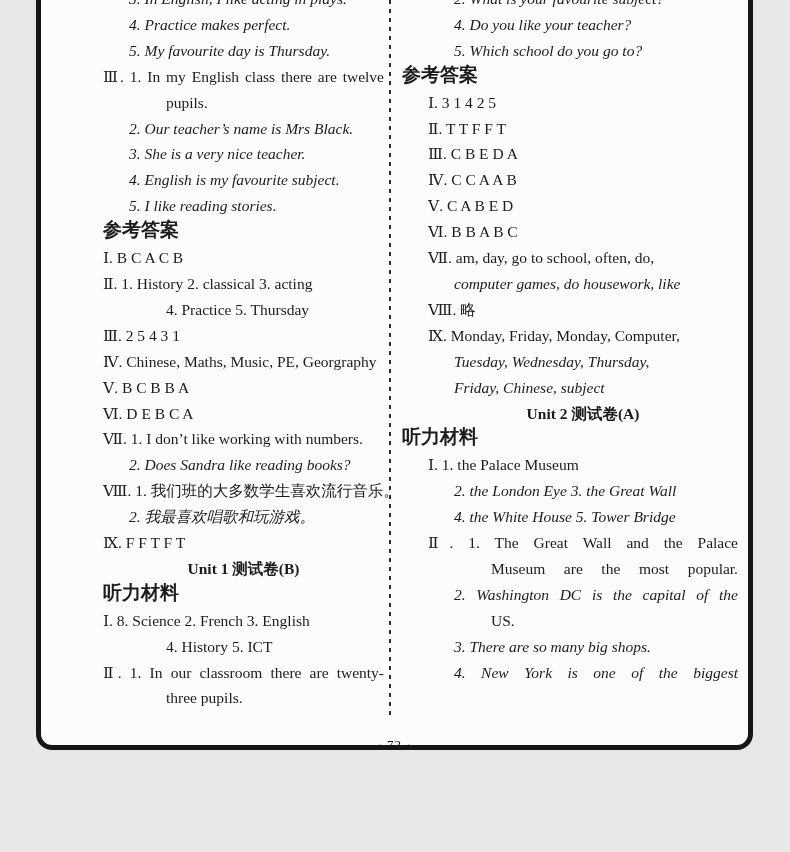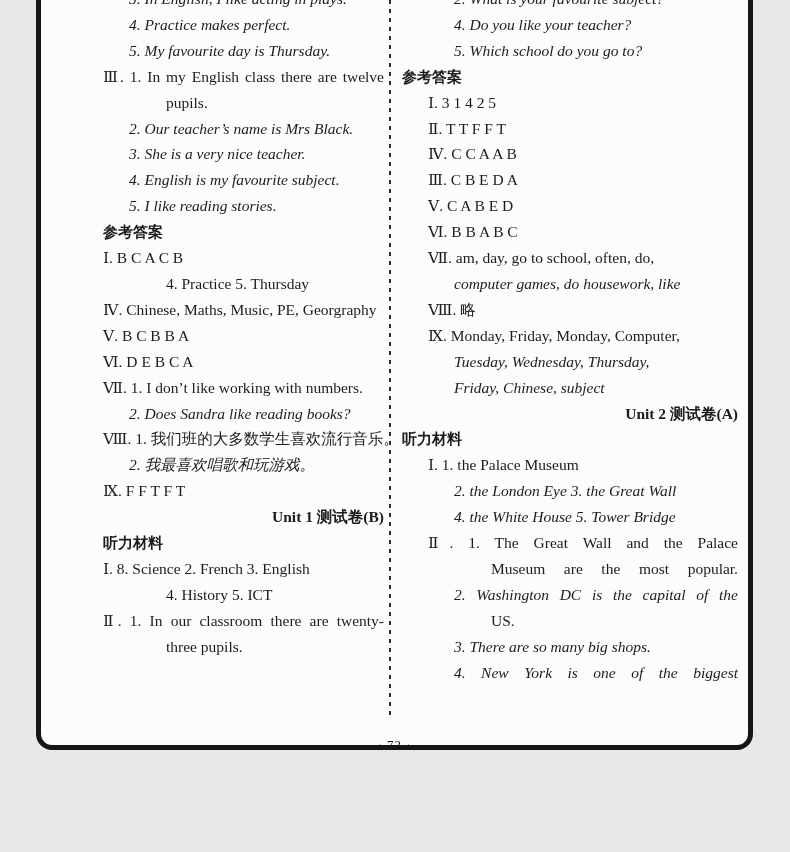--- a/index.html
+++ b/index.html
@@ -25,23 +25,23 @@
   .divider{
     position:absolute;left:389px;top:0;width:2px;height:716px;z-index:2;
     background:repeating-linear-gradient(to bottom,#2c2c2c 0 4px,transparent 4px 9px);
   }
   .column{position:absolute;top:-14px;z-index:1;font-size:15.5px;}
   .col-left{left:103px;width:281px;}
   .col-right{left:428px;width:310px;}
   .line{line-height:25.9px;white-space:nowrap;}
   .L1{margin-left:26px;font-style:italic;}
   .L2{margin-left:63px;}
-  .H{font-weight:bold;font-family:Liberation Sans, sans-serif;font-size:15px;}
+  .H{font-weight:bold;font-family:Liberation Mono, monospace;font-size:19px;}
   .col-right .H{margin-left:-26px;}
-  .C{text-align:right;font-weight:bold;}
+  .C{text-align:center;font-weight:bold;}
   .J{white-space:normal;text-align:justify;text-align-last:justify;}
 </style>
 </head>
 <body>
 
 <div class="page">
   <div class="page-number">· 72 ·</div>
 </div>
 
 <div class="divider"></div>
@@ -51,21 +51,23 @@
     <div class="line L1">4. Practice makes perfect.</div>
     <div class="line L1">5. My favourite day is Thursday.</div>
     <div class="line J">Ⅲ. 1. In my English class there are twelve</div>
     <div class="line L2">pupils.</div>
     <div class="line L1">2. Our teacher’s name is Mrs Black.</div>
     <div class="line L1">3. She is a very nice teacher.</div>
     <div class="line L1">4. English is my favourite subject.</div>
     <div class="line L1">5. I like reading stories.</div>
     <div class="line H">参考答案</div>
     <div class="line">Ⅰ. B C A C B</div>
+    <div class="line">Ⅱ. 1. History   2. classical   3. acting</div>
     <div class="line L2">4. Practice  5. Thursday</div>
+    <div class="line">Ⅲ. 2 5 4 3 1</div>
     <div class="line">Ⅳ. Chinese, Maths, Music, PE, Georgraphy</div>
     <div class="line">Ⅴ. B C B B A</div>
     <div class="line">Ⅵ. D E B C A</div>
     <div class="line">Ⅶ. 1. I don’t like working with numbers.</div>
     <div class="line L1">2. Does Sandra like reading books?</div>
     <div class="line">Ⅷ. 1. 我们班的大多数学生喜欢流行音乐。</div>
     <div class="line L1">2. 我最喜欢唱歌和玩游戏。</div>
     <div class="line">Ⅸ. F F T F T</div>
     <div class="line C">Unit 1 测试卷(B)</div>
     <div class="line H">听力材料</div>
@@ -75,22 +77,22 @@
     <div class="line L2">three pupils.</div>
   </div>
 
 <div class="column col-right">
     <div class="line L1">2. What is your favourite subject?</div>
     <div class="line L1">4. Do you like your teacher?</div>
     <div class="line L1">5. Which school do you go to?</div>
     <div class="line H">参考答案</div>
     <div class="line">Ⅰ. 3 1 4 2 5</div>
     <div class="line">Ⅱ. T T F F T</div>
+    <div class="line">Ⅲ. C B E D A</div>
     <div class="line">Ⅳ. C C A A B</div>
-    <div class="line">Ⅲ. C B E D A</div>
     <div class="line">Ⅴ. C A B E D</div>
     <div class="line">Ⅵ. B B A B C</div>
     <div class="line">Ⅶ. am, day, go to school, often, do,</div>
     <div class="line L1">computer games, do housework, like</div>
     <div class="line">Ⅷ. 略</div>
     <div class="line">Ⅸ. Monday, Friday, Monday, Computer,</div>
     <div class="line L1">Tuesday, Wednesday, Thursday,</div>
     <div class="line L1">Friday, Chinese, subject</div>
     <div class="line C">Unit 2 测试卷(A)</div>
     <div class="line H">听力材料</div>

